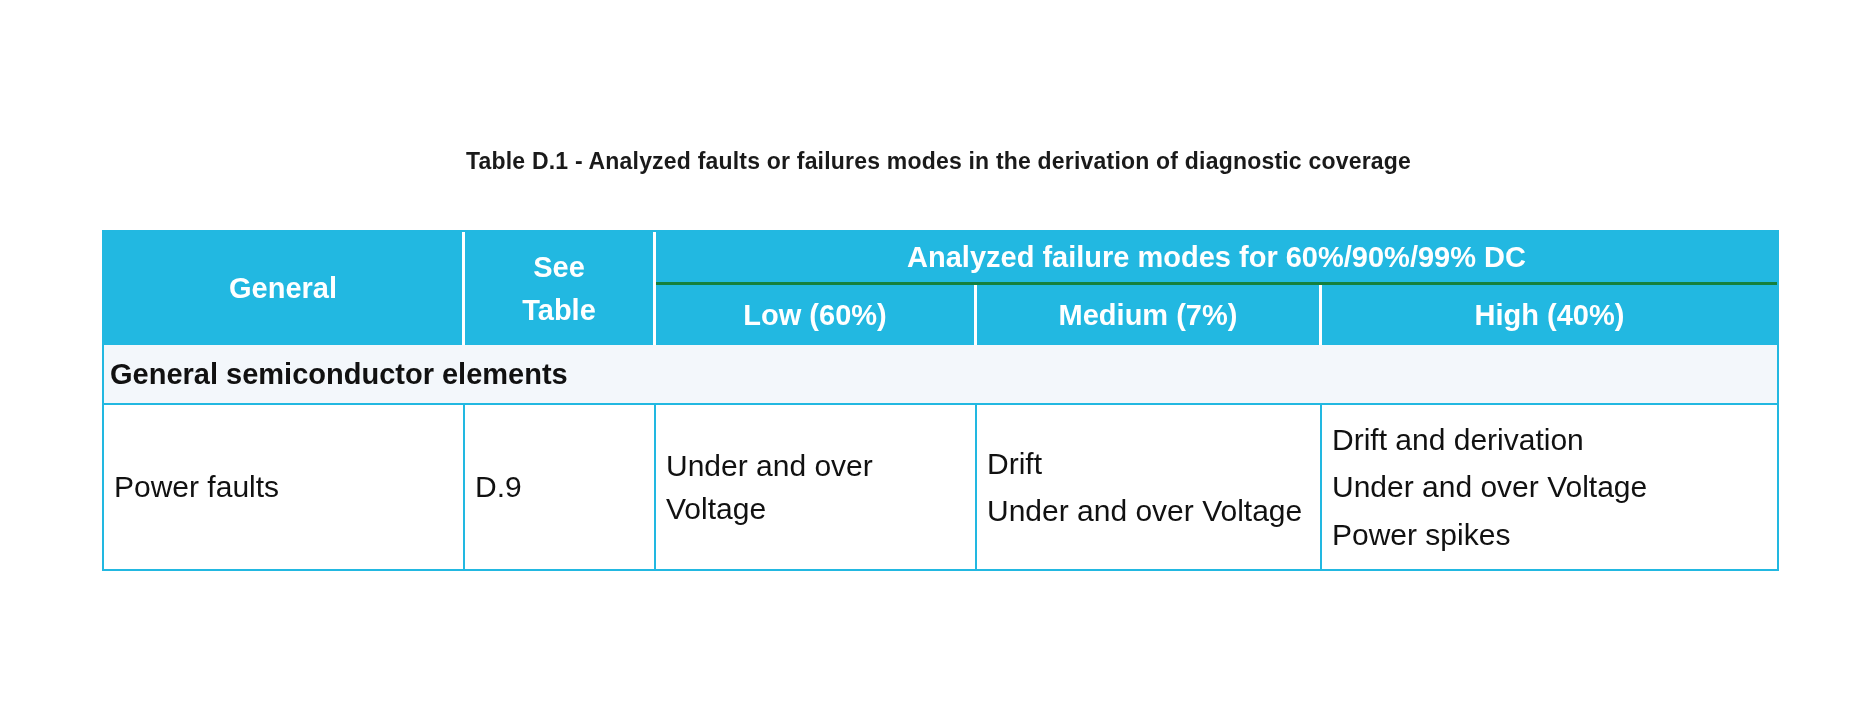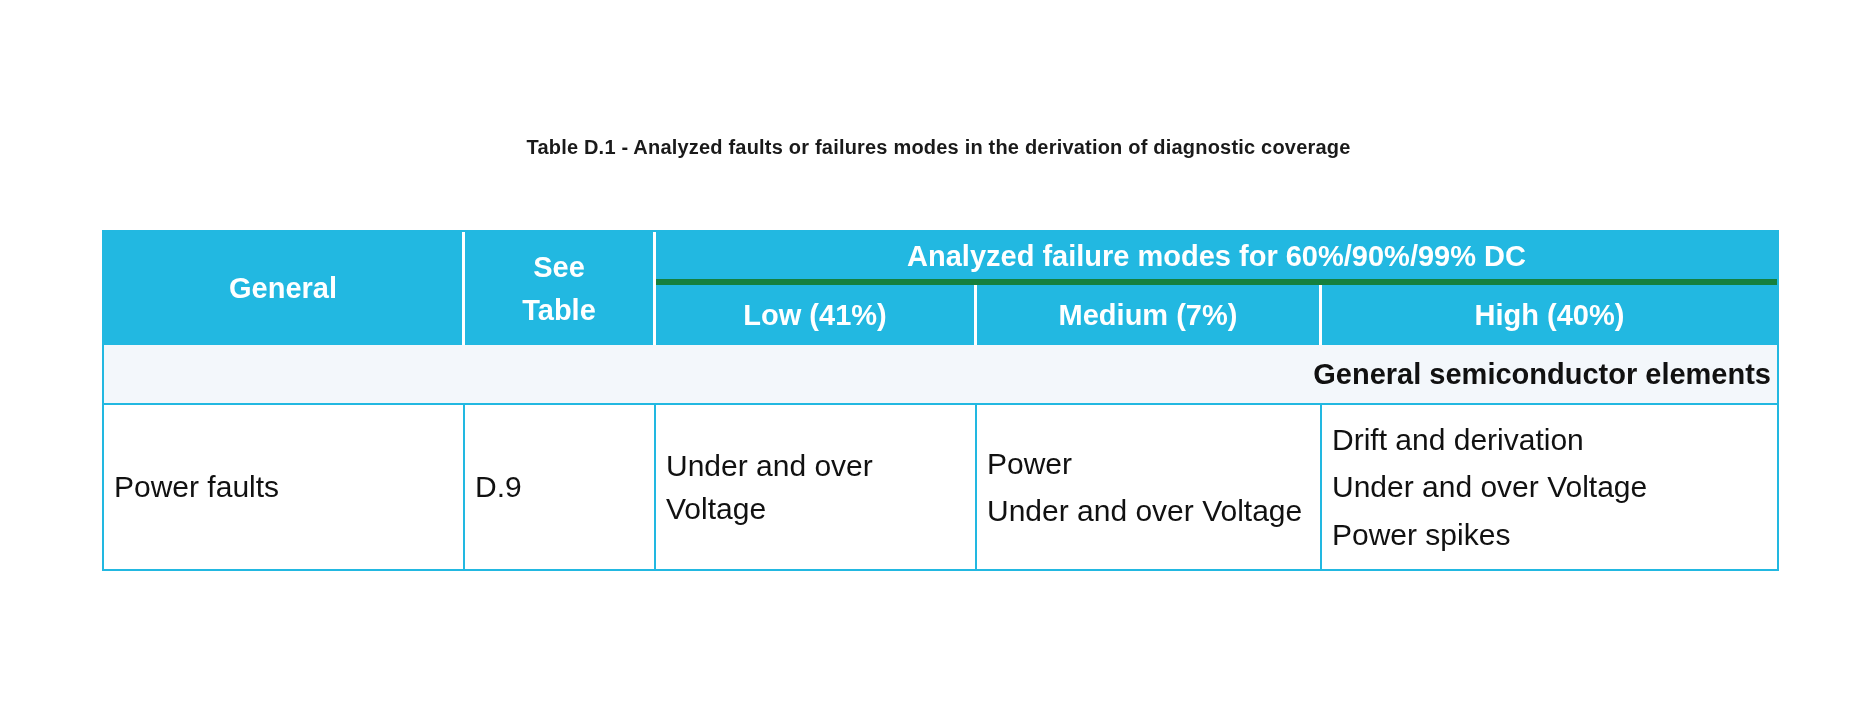--- a/index.html
+++ b/index.html
@@ -12,24 +12,24 @@
     width: 1876px;
     height: 727px;
     background: #ffffff;
     font-family: "Liberation Sans", "DejaVu Sans", sans-serif;
     color: #111111;
     overflow: hidden;
   }
   .doc-title {
     position: absolute;
     left: 102px;
-    top: 136px;
+    top: 148px;
     width: 1673px;
     text-align: center;
-    font-size: 20px;
+    font-size: 23px;
     font-weight: bold;
     color: #1a1a1a;
     letter-spacing: 0.2px;
   }
   table.failure-table {
     position: absolute;
     left: 102px;
     top: 230px;
     width: 1673px;
     border-collapse: separate;
@@ -51,39 +51,39 @@
     text-align: center;
     vertical-align: middle;
     padding: 2px 6px;
   }
   th.hdr-element, th.hdr-seetables {
     border-right: 3px solid #ffffff;
     height: 113px;
   }
   th.hdr-span {
     height: 52px;
-    border-bottom: 6px solid #15803d;
+    border-bottom: 3px solid #15803d;
   }
   th.hdr-low, th.hdr-medium {
     border-right: 3px solid #ffffff;
   }
   th.hdr-low, th.hdr-medium, th.hdr-high {
     height: 58px;
   }
   .two-line-wrap {
     display: inline-block;
     max-width: 105px; 
   }
   
   td.section-row {
     background: #F3F7FB;
     color: #111111;
     font-weight: bold;
     font-size: 30px;
-    text-align: right;
+    text-align: left;
     vertical-align: middle;
     height: 60px;
     border-bottom: 2px solid #22B8E1;
     padding: 2px 6px;
   }
   
   tr.data-row td {
     background: #ffffff;
     vertical-align: middle;
     height: 164px;
@@ -111,37 +111,37 @@
       <col style="width:345px">
       <col style="width:455px">
     </colgroup>
     <thead>
       <tr>
         <th class="hdr hdr-element" rowspan="2">General</th>
         <th class="hdr hdr-seetables" rowspan="2"><span class="two-line-wrap">See Table</span></th>
         <th class="hdr hdr-span" colspan="3">Analyzed failure modes for 60%/90%/99% DC</th>
       </tr>
       <tr>
-        <th class="hdr hdr-low">Low (41%)</th>
+        <th class="hdr hdr-low">Low (60%)</th>
         <th class="hdr hdr-medium">Medium (7%)</th>
         <th class="hdr hdr-high">High (40%)</th>
       </tr>
     </thead>
     <tbody>
       <tr>
         <td class="section-row" colspan="5">General semiconductor elements</td>
       </tr>
       <tr class="data-row">
         <td class="cell-left cell-border">Power faults</td>
         <td class="cell-center cell-border">D.9</td>
         <td class="cell-left cell-border">
             <div class="para">Under and over Voltage</div>
           </td>
         <td class="cell-indent cell-border">
-            <div class="para">Power</div>
+            <div class="para">Drift</div>
             <div class="para">Under and over Voltage</div>
           </td>
         <td class="cell-indent">
             <div class="para">Drift and derivation</div>
             <div class="para">Under and over Voltage</div>
             <div class="para">Power spikes</div>
           </td>
       </tr>
     </tbody>
   </table>

